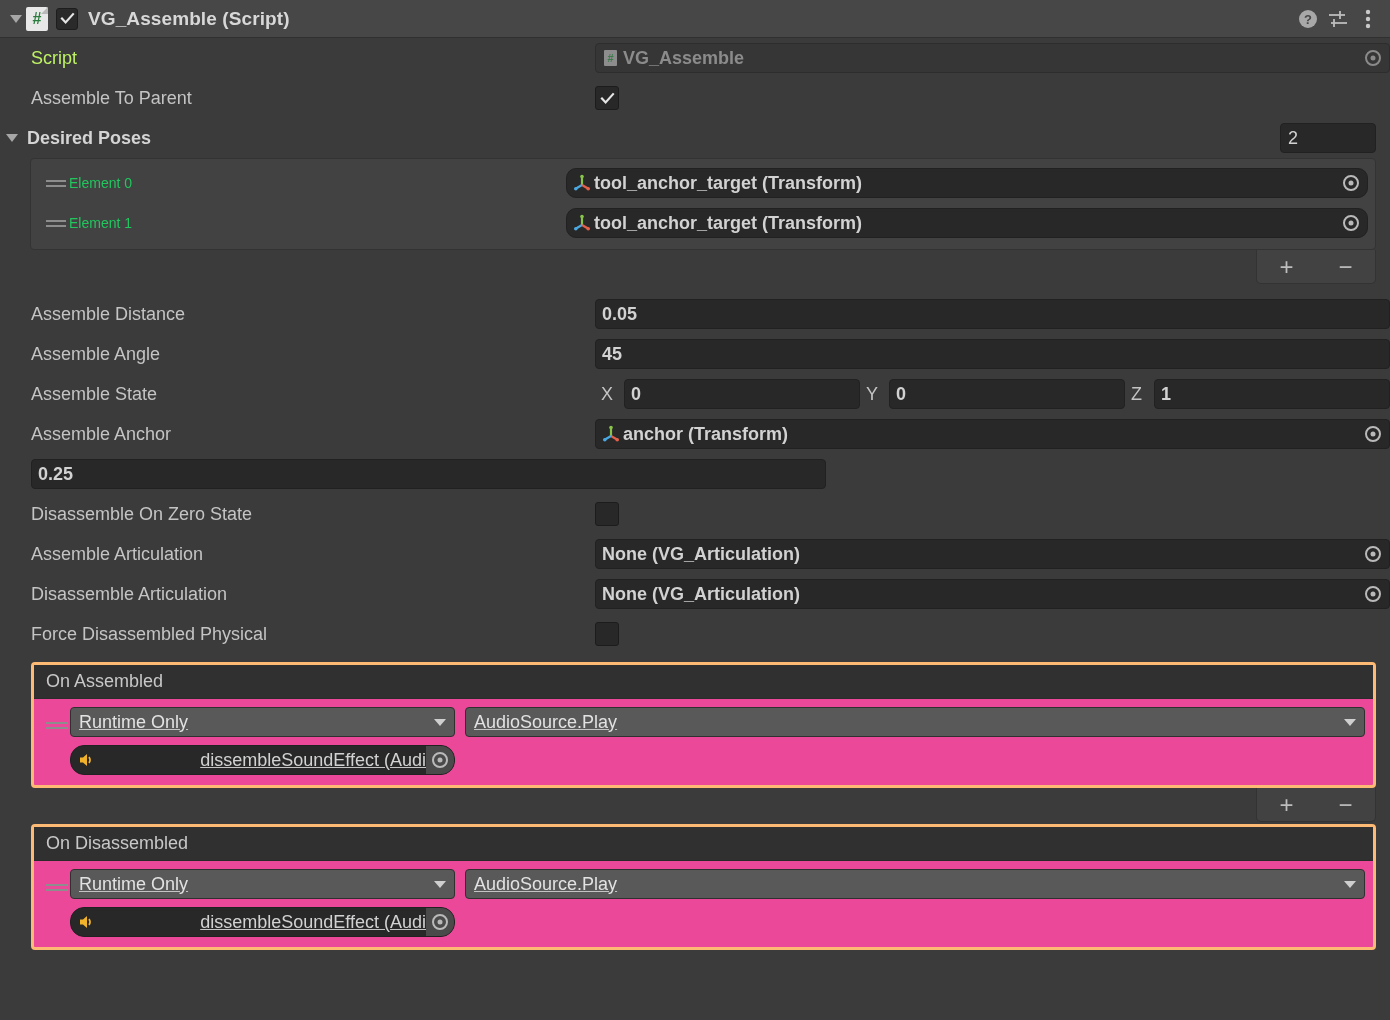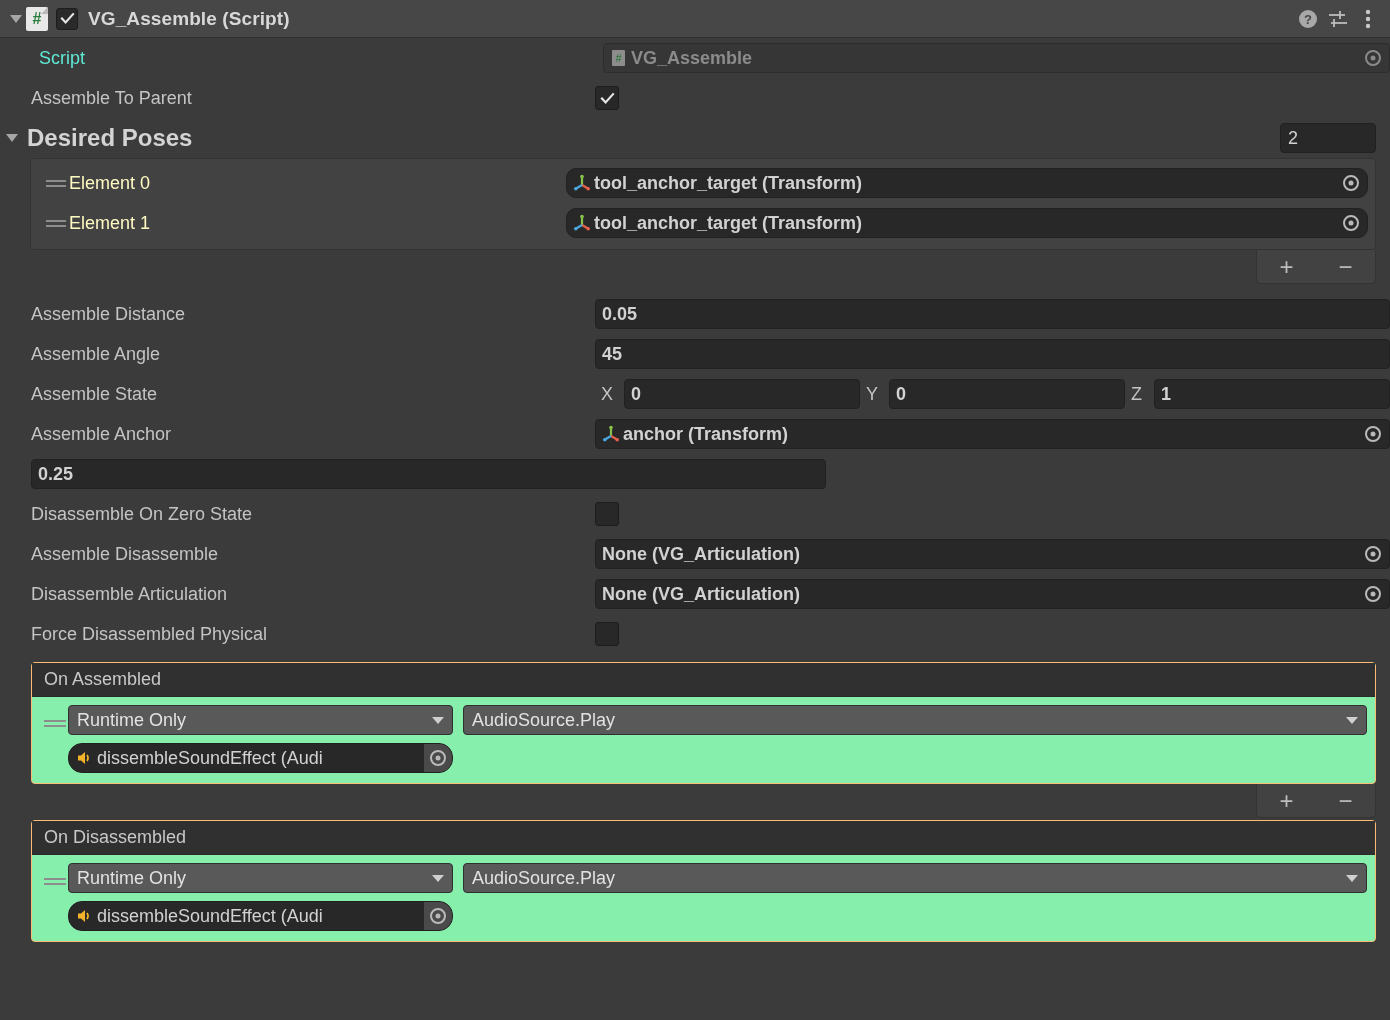--- a/index.html
+++ b/index.html
@@ -63,21 +63,21 @@
   
   .row {
     height: 40px; display: flex; align-items: center;
     padding-left: 31px;
   }
   .label {
     font-size: 18px; color: #c4c4c4;
     width: 564px; flex: 0 0 564px;
     white-space: nowrap; overflow: hidden;
   }
-  .label.dim { color: #5eead4; margin-left: 8px; }
+  .label.dim { color: #bef264; }
 
   .field {
     height: 30px; background: #282828;
     border: 1px solid #212121; border-radius: 4px;
     display: flex; align-items: center;
     padding: 0 6px; font-size: 18px; color: #d2d2d2;
     overflow: hidden;
   }
   .field.wide { width: 795px; }
   .field.dimmed { background: #363636; border-color: #2d2d2d; color: #8b8b8b; }
@@ -105,42 +105,42 @@
     display: flex; align-items: center; justify-content: center;
   }
 
   
   .gizmo { flex: 0 0 18px; width: 18px; height: 18px; margin-right: 3px; }
   .spk { flex: 0 0 18px; width: 18px; height: 18px; margin-right: 4px; }
 
   
   .poses-head { height: 40px; display: flex; align-items: center; padding-left: 6px; }
   .poses-head .tri-down { margin-right: 9px; }
-  .poses-title { font-size: 24px; font-weight: bold; color: #d4d4d4; }
+  .poses-title { font-size: 18px; font-weight: bold; color: #d4d4d4; }
   .count-field {
     margin-left: auto; margin-right: 14px;
     width: 96px; height: 30px;
     background: #282828; border: 1px solid #212121; border-radius: 4px;
     display: flex; align-items: center; padding: 0 7px;
     font-size: 18px; color: #d2d2d2;
   }
 
   .list-box {
     margin: 0 14px 0 30px;
     background: #424242;
     border: 1px solid #333333; border-radius: 4px;
     padding: 4px 0 6px 0;
   }
   .list-row {
     height: 40px; display: flex; align-items: center;
     padding-left: 12px; padding-right: 7px;
   }
   .drag-handle { width: 26px; flex: 0 0 26px; }
   .drag-handle i { display: block; height: 2px; background: #8d8d8d; margin: 3px 3px; }
-  .el-label { font-size: 18px; color: #fef9c3; width: 497px; flex: 0 0 497px; }
+  .el-label { font-size: 14px; color: #22c55e; width: 497px; flex: 0 0 497px; }
   .list-row .field { flex: 1 1 auto; border-radius: 10px; }
 
   .addrem {
     margin: 0 14px 0 0;
     height: 34px; display: flex; justify-content: flex-end;
   }
   .addrem-box {
     width: 120px; height: 34px;
     background: #424242;
     border: 1px solid #333333;
@@ -151,35 +151,36 @@
   .pm { font-size: 24px; color: #bdbdbd; line-height: 1; user-select: none; }
 
   
   .vec { display: flex; align-items: center; gap: 0; width: 795px; }
   .vec-lab { font-size: 18px; color: #c4c4c4; width: 29px; flex: 0 0 29px; text-align: left; padding-left: 6px; }
   .vec .field { flex: 1 1 0; }
 
   
   .event-box {
     margin: 0 14px 0 31px;
-    border: 1px solid #fdba74;
-    background: #86efac;
+    border: 3px solid #fdba74;
+    background: #ec4899;
     border-radius: 4px;
+    text-align: right;
   }
   .event-title {
     height: 34px; background: #303030;
     display: flex; align-items: center; padding-left: 12px;
     font-size: 18px; color: #c8c8c8;
     border-bottom: 1px solid #2a2a2a;
   }
   .event-body { padding: 8px 0 10px 0; }
   .event-row { display: flex; align-items: flex-start; padding: 0 8px 0 10px; }
   .ev-handle { width: 26px; flex: 0 0 26px; padding-top: 12px; }
   .ev-handle i { display: block; height: 2px; background: #8d8d8d; margin: 3px 2px; }
-  .ev-cols { flex: 1 1 auto; }
+  .ev-cols { flex: 1 1 auto; text-decoration: underline; }
   .ev-line1 { display: flex; gap: 10px; }
   .dropdown {
     height: 30px; background: #595959;
     border: 1px solid #303030; border-radius: 4px;
     display: flex; align-items: center;
     padding: 0 8px; font-size: 18px; color: #e2e2e2;
   }
   .dd-first { width: 385px; flex: 0 0 385px; }
   .dd-second { flex: 1 1 auto; }
   .caret { margin-left: auto; width: 0; height: 0;
@@ -383,21 +384,21 @@
       <span class="ftext">0.25</span>
     </div>
   </div>
 
   <div class="row">
     <div class="label">Disassemble On Zero State</div>
     <div class="checkbox"></div>
   </div>
 
   <div class="row">
-    <div class="label">Assemble Disassemble</div>
+    <div class="label">Assemble Articulation</div>
     <div class="field wide">
       <span class="ftext">None (VG_Articulation)</span>
       <span class="objpick">
           <span class="donut"></span>
         </span>
     </div>
   </div>
 
   <div class="row">
     <div class="label">Disassemble Articulation</div>

